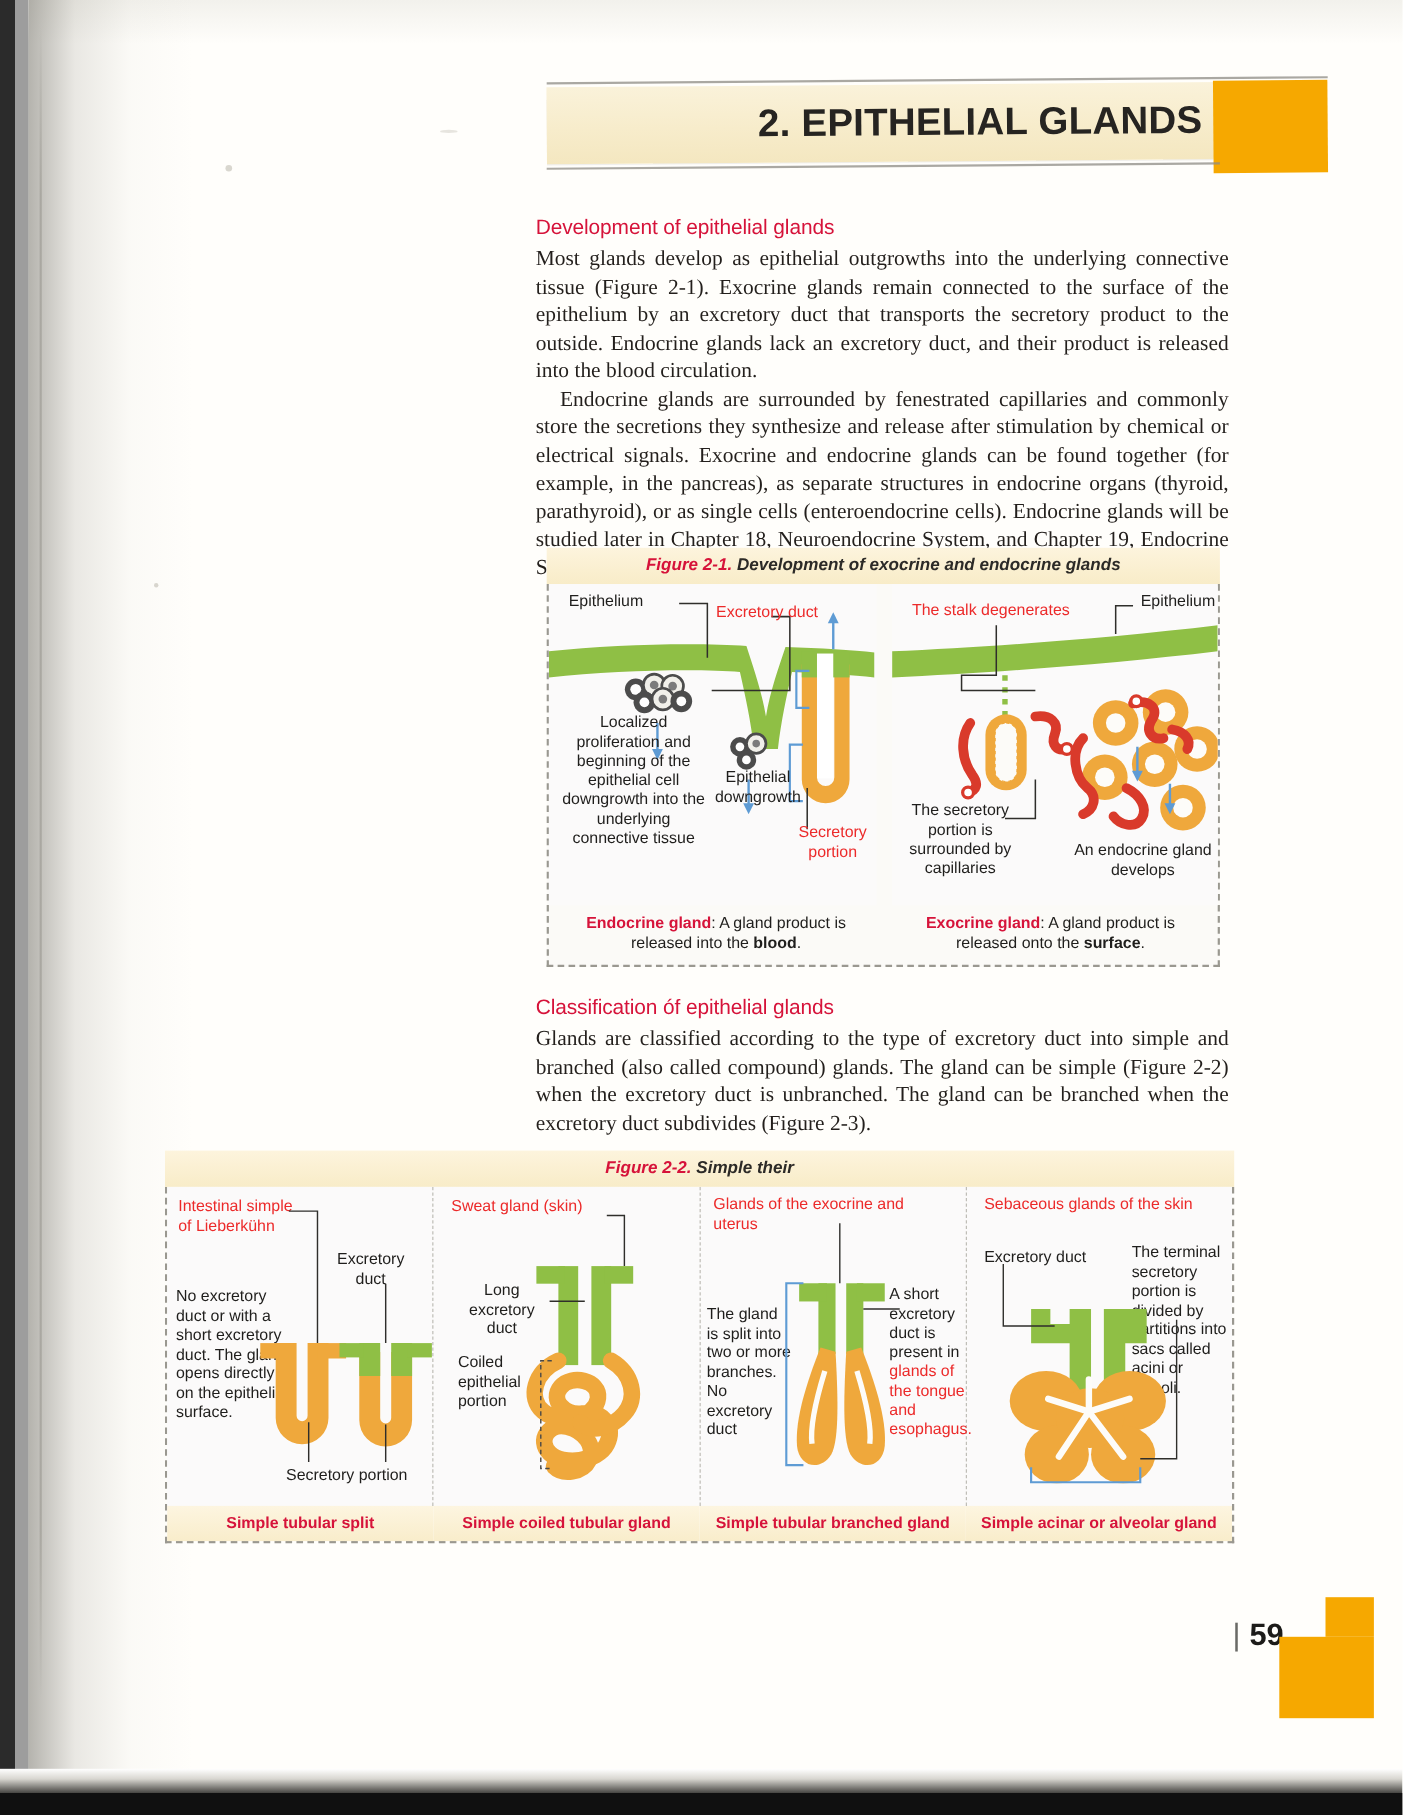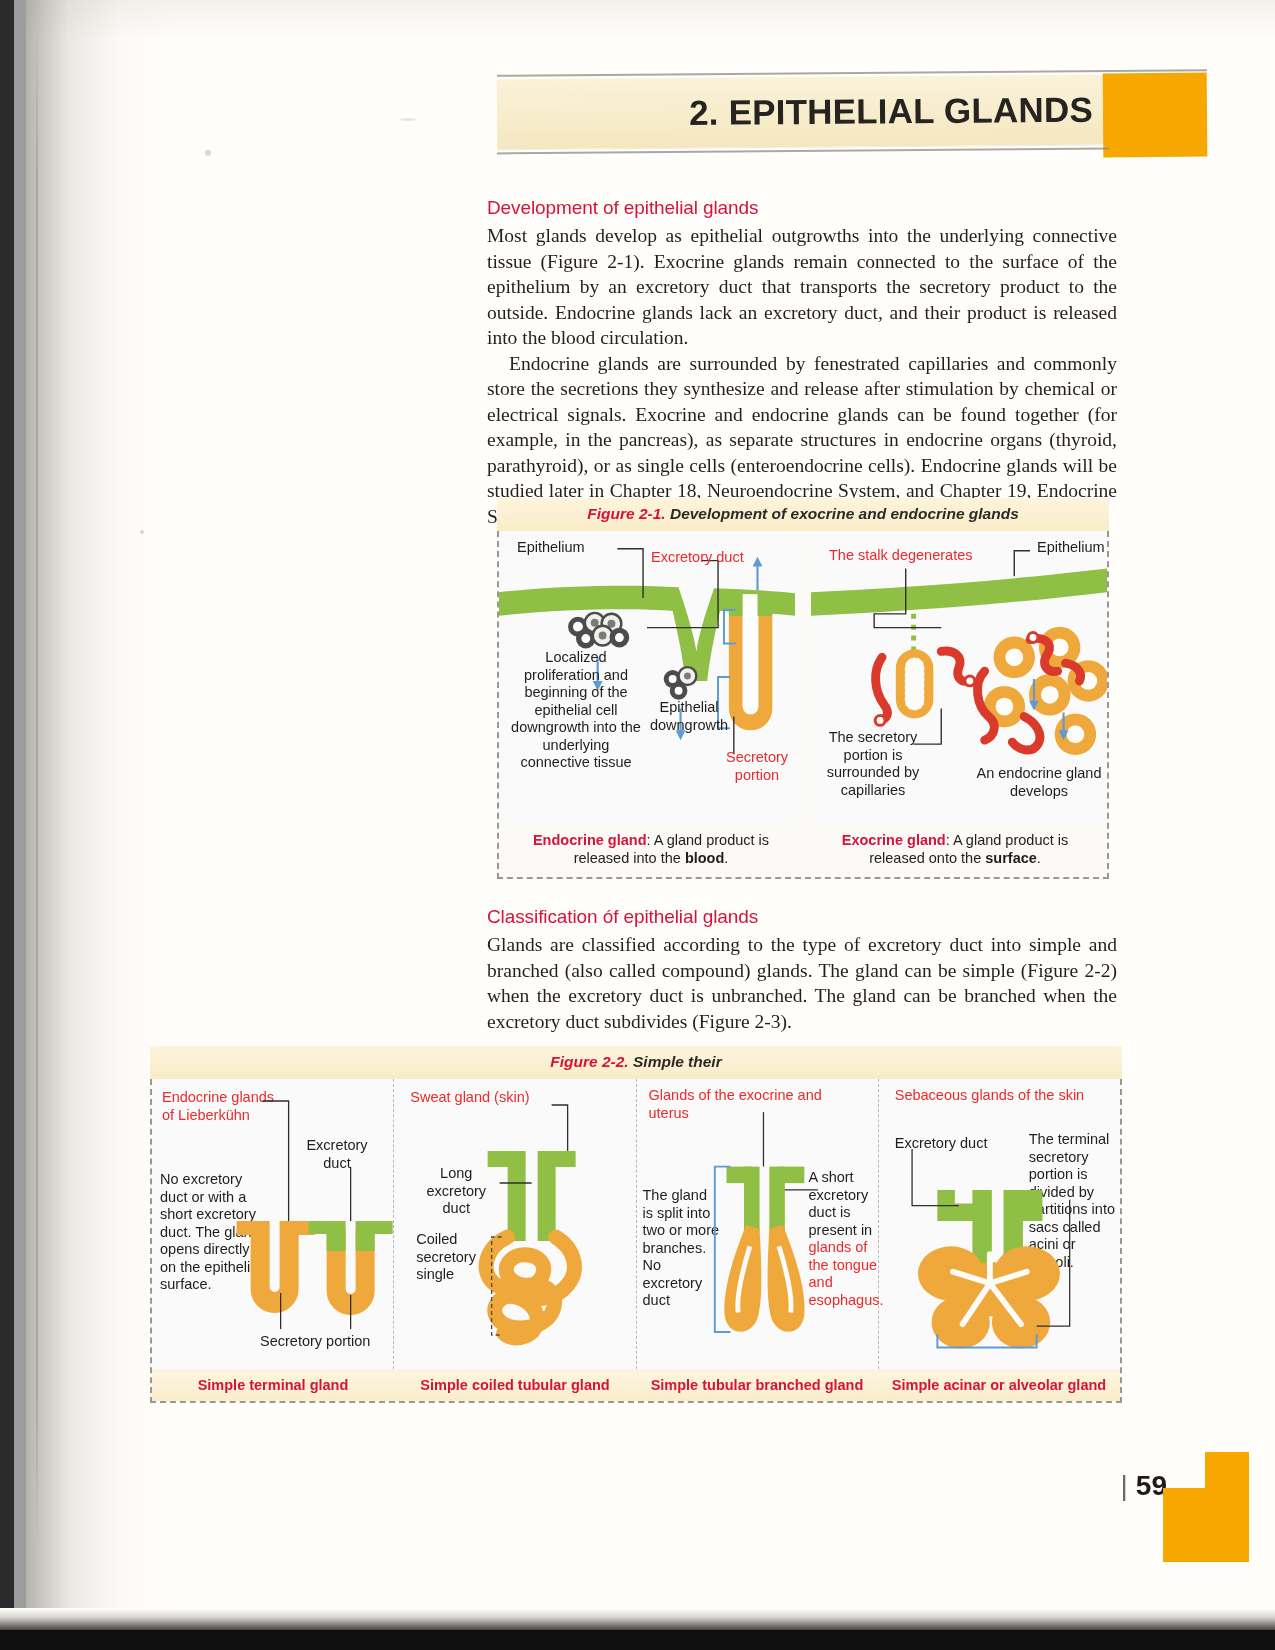--- a/index.html
+++ b/index.html
@@ -313,21 +313,21 @@
 
   <div id="fig2">
     <div class="fig-caption">
       <span class="num">Figure 2-2.</span>
       <span>Simple their</span>
     </div>
     <div class="dashline">
       <div class="panels">
 
         <div class="f2-panel">
-          <div class="lbl red" style="position:absolute;left:10px;top:10px;width:120px;">Endocrine glands of Lieberkühn</div>
+          <div class="lbl red" style="position:absolute;left:10px;top:10px;width:120px;">Intestinal simple of Lieberkühn</div>
           <div class="lbl" style="position:absolute;left:8px;top:92px;width:105px;">No excretory duct or with a short excretory duct. The gland opens directly on the epithelial surface.</div>
           <div class="lbl c" style="position:absolute;left:150px;top:58px;width:70px;">Excretory duct</div>
           <div class="lbl" style="position:absolute;left:108px;top:254px;width:130px;">Secretory portion</div>
           <svg viewBox="0 0 240 290" width="100%" height="290" style="position:absolute;left:0;top:0;">
 
             <path d="M104,142 L104,210 a24,24 0 0 0 48,0 L152,142 L133,142 L133,208 a5,5 0 0 1 -10,0 L123,142 Z" fill="#efa83c" transform="translate(-6,0)"></path>
             <rect x="84" y="142" width="30" height="14" fill="#efa83c"></rect>
             <rect x="136" y="142" width="26" height="14" fill="#efa83c"></rect>
 
             <path d="M174,150 L174,212 a24,24 0 0 0 48,0 L222,150 L203,150 L203,210 a5,5 0 0 1 -10,0 L193,150 Z" fill="#efa83c"></path>
@@ -340,21 +340,21 @@
               <path d="M198,88 L198,142"></path>
               <path d="M128,214 L128,250"></path>
               <path d="M198,216 L198,250"></path>
             </g>
           </svg>
         </div>
 
         <div class="f2-panel">
           <div class="lbl red" style="position:absolute;left:16px;top:10px;width:180px;">Sweat gland (skin)</div>
           <div class="lbl c" style="position:absolute;left:18px;top:86px;width:88px;">Long excretory duct</div>
-          <div class="lbl" style="position:absolute;left:22px;top:152px;width:72px;">Coiled secretory single</div>
+          <div class="lbl" style="position:absolute;left:22px;top:152px;width:72px;">Coiled epithelial portion</div>
           <svg viewBox="0 0 230 290" width="100%" height="290" style="position:absolute;left:0;top:0;">
             <rect x="108" y="72" width="18" height="90" fill="#8fbf45"></rect>
             <rect x="138" y="72" width="18" height="90" fill="#8fbf45"></rect>
             <rect x="88" y="72" width="26" height="16" fill="#8fbf45"></rect>
             <rect x="150" y="72" width="26" height="16" fill="#8fbf45"></rect>
             <path d="M108,158 C86,168 80,192 94,204 C110,218 142,210 144,192 C146,176 120,170 110,182 C100,194 114,208 130,206
                      C150,204 160,218 152,234 C144,250 112,254 100,242 C88,230 100,214 116,218
                      C132,222 142,236 136,248 C130,260 112,262 104,254" fill="none" stroke="#efa83c" stroke-width="15" stroke-linecap="round"></path>
             <path d="M156,158 C176,170 180,192 168,206 C156,220 136,224 128,214" fill="none" stroke="#efa83c" stroke-width="15" stroke-linecap="round"></path>
             <g stroke="#2f2e2b" stroke-width="1.3" fill="none">
@@ -417,21 +417,21 @@
               <path d="M34,68 L34,126 L82,126"></path>
               <path d="M196,120 L196,250 L162,250"></path>
             </g>
             <g stroke="#5e9bd4" stroke-width="2" fill="none">
               <path d="M60,258 L60,272 L162,272 L162,258"></path>
             </g>
           </svg>
         </div>
       </div>
       <div class="f2-caps">
-        <div class="panel-label">Simple terminal gland</div>
+        <div class="panel-label">Simple tubular split</div>
         <div class="panel-label">Simple coiled tubular gland</div>
         <div class="panel-label">Simple tubular branched gland</div>
         <div class="panel-label">Simple acinar or alveolar gland</div>
       </div>
     </div>
   </div>
 
   <div class="pageno">
     <span class="bar">|</span><span>59</span>
   </div>

